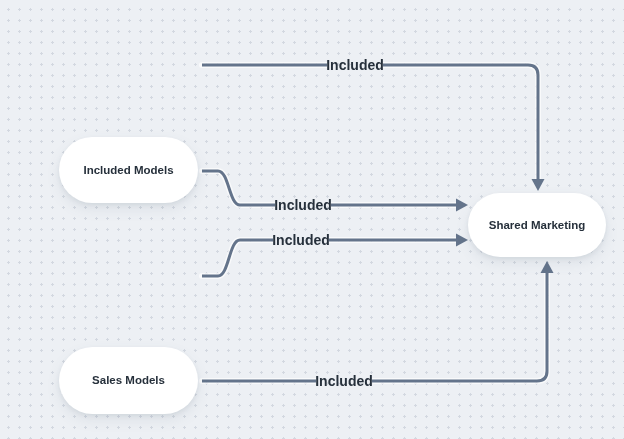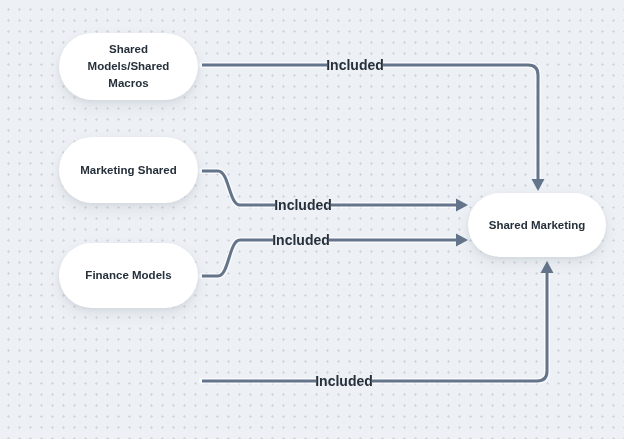--- a/index.html
+++ b/index.html
@@ -69,34 +69,29 @@
     </g>
 
     <g>
       <path class="edge-casing" d="M202,381 L316,381 M372,381 L537,381 Q547,381 547,371 L547,272"></path>
       <path class="edge-line" d="M202,381 L316,381"></path>
       <path class="edge-line" d="M372,381 L537,381 Q547,381 547,371 L547,271"></path>
       <polygon class="arrowhead" points="540.5,273 553.5,273 547,261"></polygon>
     </g>
   </svg>
 
-  <div class="node" style="left:59px;top:33px;width:139px;height:67px;">
-    <span>Shared
-Models/Shared
-Macros</span>
+
+  <div class="node" style="left:59px;top:137px;width:139px;height:66px;">
+    <span>Included Models</span>
   </div>
 
-  <div class="node" style="left:59px;top:137px;width:139px;height:66px;">
-    <span>Marketing Shared</span>
+
+  <div class="node" style="left:59px;top:347px;width:139px;height:67px;">
+    <span>Sales Models</span>
   </div>
-
-  <div class="node" style="left:59px;top:243px;width:139px;height:65px;">
-    <span>Finance Models</span>
-  </div>
-
 
   <div class="node" style="left:468px;top:193px;width:138px;height:64px;">
     <span>Shared Marketing</span>
   </div>
 
   <div class="edge-label" style="left:355px;top:65px;">Included</div>
 
   <div class="edge-label" style="left:303px;top:205px;">Included</div>
 
   <div class="edge-label" style="left:301px;top:240px;">Included</div>

